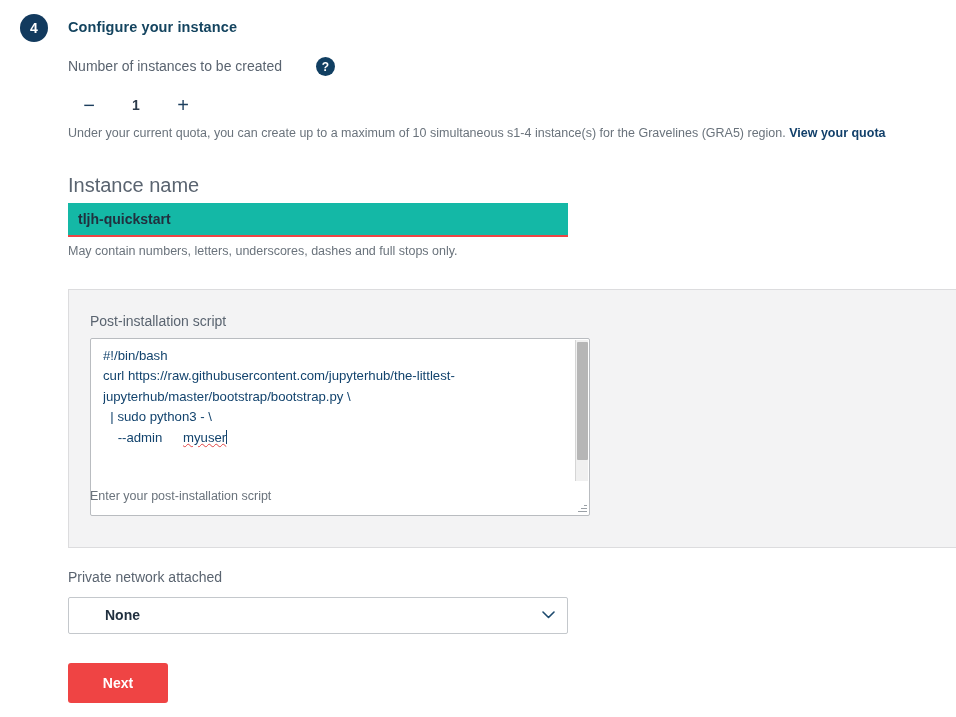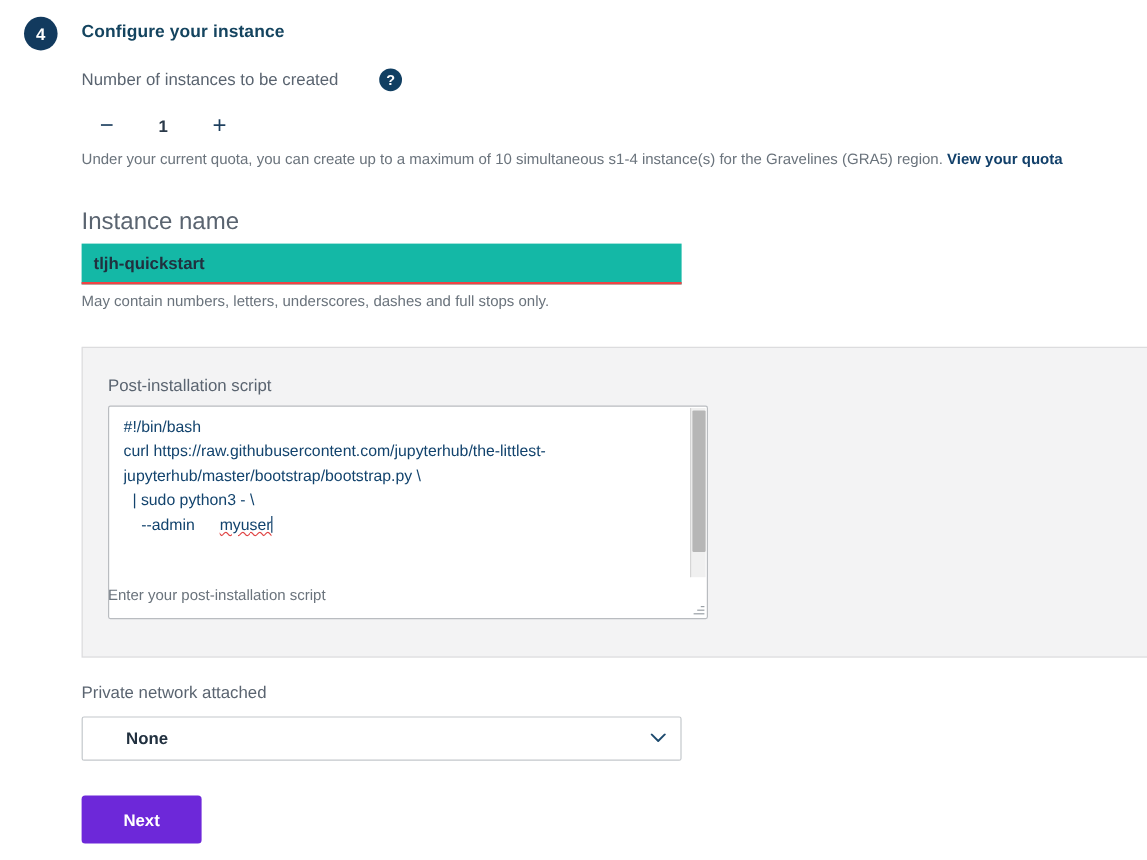--- a/index.html
+++ b/index.html
@@ -286,21 +286,21 @@
     height: 8px;
   }
 
   
   .next-button {
     position: absolute;
     left: 68px;
     top: 663px;
     width: 100px;
     height: 40px;
-    background: #6d28d9;
+    background: #ef4444;
     color: #ffffff;
     border: none;
     border-radius: 3px;
     font-size: 14px;
     font-weight: bold;
     cursor: pointer;
     font-family: "Liberation Sans", sans-serif;
   }
 </style>
 </head>

